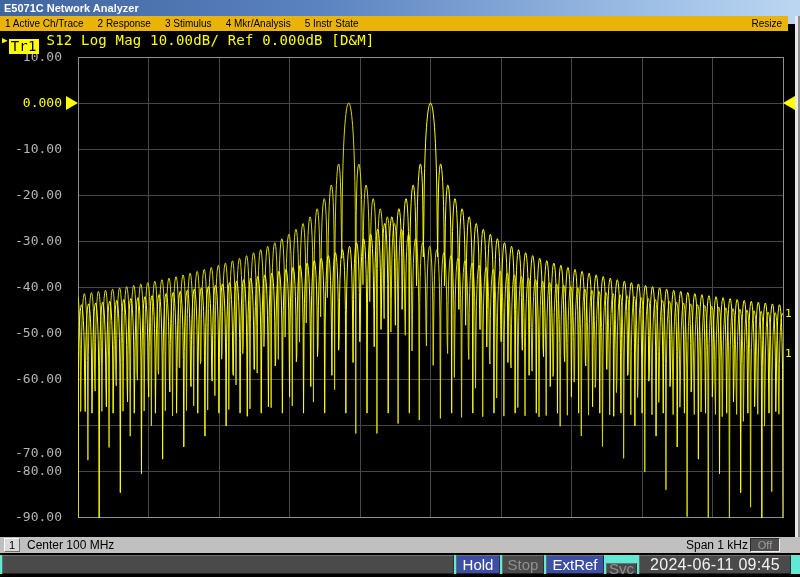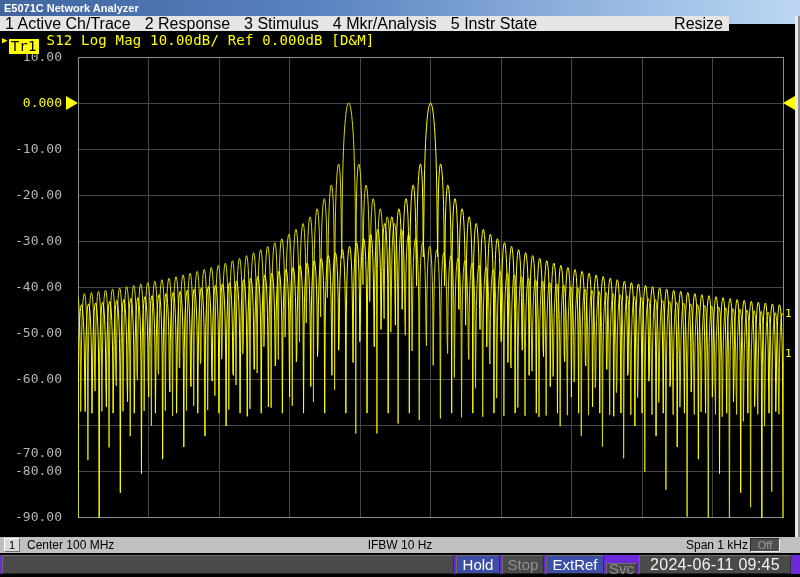--- a/index.html
+++ b/index.html
@@ -9,22 +9,22 @@
     -webkit-font-smoothing:antialiased;
   }
   
   .title-bar {
     position:absolute; left:0; top:0; width:800px; height:24px;
     background:linear-gradient(to right,#40659f 0%,#5b83c0 40%,#9fc0e6 82%,#bcd6f2 100%);
     color:#fff; font-size:11px; font-weight:bold; line-height:16px;
     padding-left:4px; box-sizing:border-box;
   }
   .menu-bar {
-    position:absolute; left:0; top:16px; width:729px; height:15px;
-    background:#e5e5e5; color:#000; font-size:16px;
+    position:absolute; left:0; top:16px; width:788px; height:15px;
+    background:#eab308; color:#000; font-size:10px;
     display:flex; align-items:center;
   }
   .menu-item { padding:0 7px; white-space:nowrap; }
   .menu-item:first-child { padding-left:5px; }
   .menu-resize { margin-left:auto; padding-right:6px; }
   .right-edge-hi { position:absolute; left:795px; top:16px; width:3px; height:537px; background:#e9e9e9; }
   .right-edge-lo { position:absolute; left:798px; top:16px; width:2px; height:537px; background:#8f8f8f; }
 
   
   .trace-status {
@@ -63,21 +63,21 @@
   .ch-off {
     position:absolute; right:20px; top:1px; width:28px; height:12px;
     background:#4e4e4e; color:#9e9e9e; text-align:center; font-size:11px; line-height:12px;
     border-top:1px solid #2a2a2a; border-left:1px solid #2a2a2a;
     border-bottom:1px solid #efefef; border-right:1px solid #efefef;
   }
 
   
   .status-bar {
     position:absolute; left:0; top:555px; width:800px; height:19px;
-    background:#6d28d9; display:flex;
+    background:#5eead4; display:flex;
   }
   .seg {
     background:#4a4a4a; box-sizing:border-box;
     border-top:1px solid #707070; border-left:1px solid #6a6a6a;
     border-bottom:1px solid #222; border-right:1px solid #303030;
     display:flex; align-items:center; justify-content:center;
     font-size:15px; color:#8f8f8f; margin-left:2px; white-space:nowrap;
   }
   .seg.msg  { flex:0 0 452px; margin-left:2px; }
   .seg.blue { background:#3d4ea6; color:#ffffff; }
@@ -159,21 +159,20 @@
   <span class="trace-chip">Tr1</span>
   <span class="trace-text">S12 Log Mag 10.00dB/ Ref 0.000dB [D&amp;M]</span>
 </div>
 
 <div class="right-edge-hi"></div>
 <div class="right-edge-lo"></div>
 
 <div class="channel-bar">
   <div class="ch-num">1</div>
   <div class="ch-center">Center 100 MHz</div>
-  <div class="ch-ifbw">IFBW 10 Hz</div>
   <div class="ch-span">Span 1 kHz</div>
   <div class="ch-off">Off</div>
 </div>
 
 <div class="status-bar">
   <div class="seg msg"></div>
   <div class="seg blue w-hold">Hold</div>
   <div class="seg w-stop">Stop</div>
   <div class="seg blue w-extref">ExtRef</div>
   <div class="seg w-svc">Svc</div>

